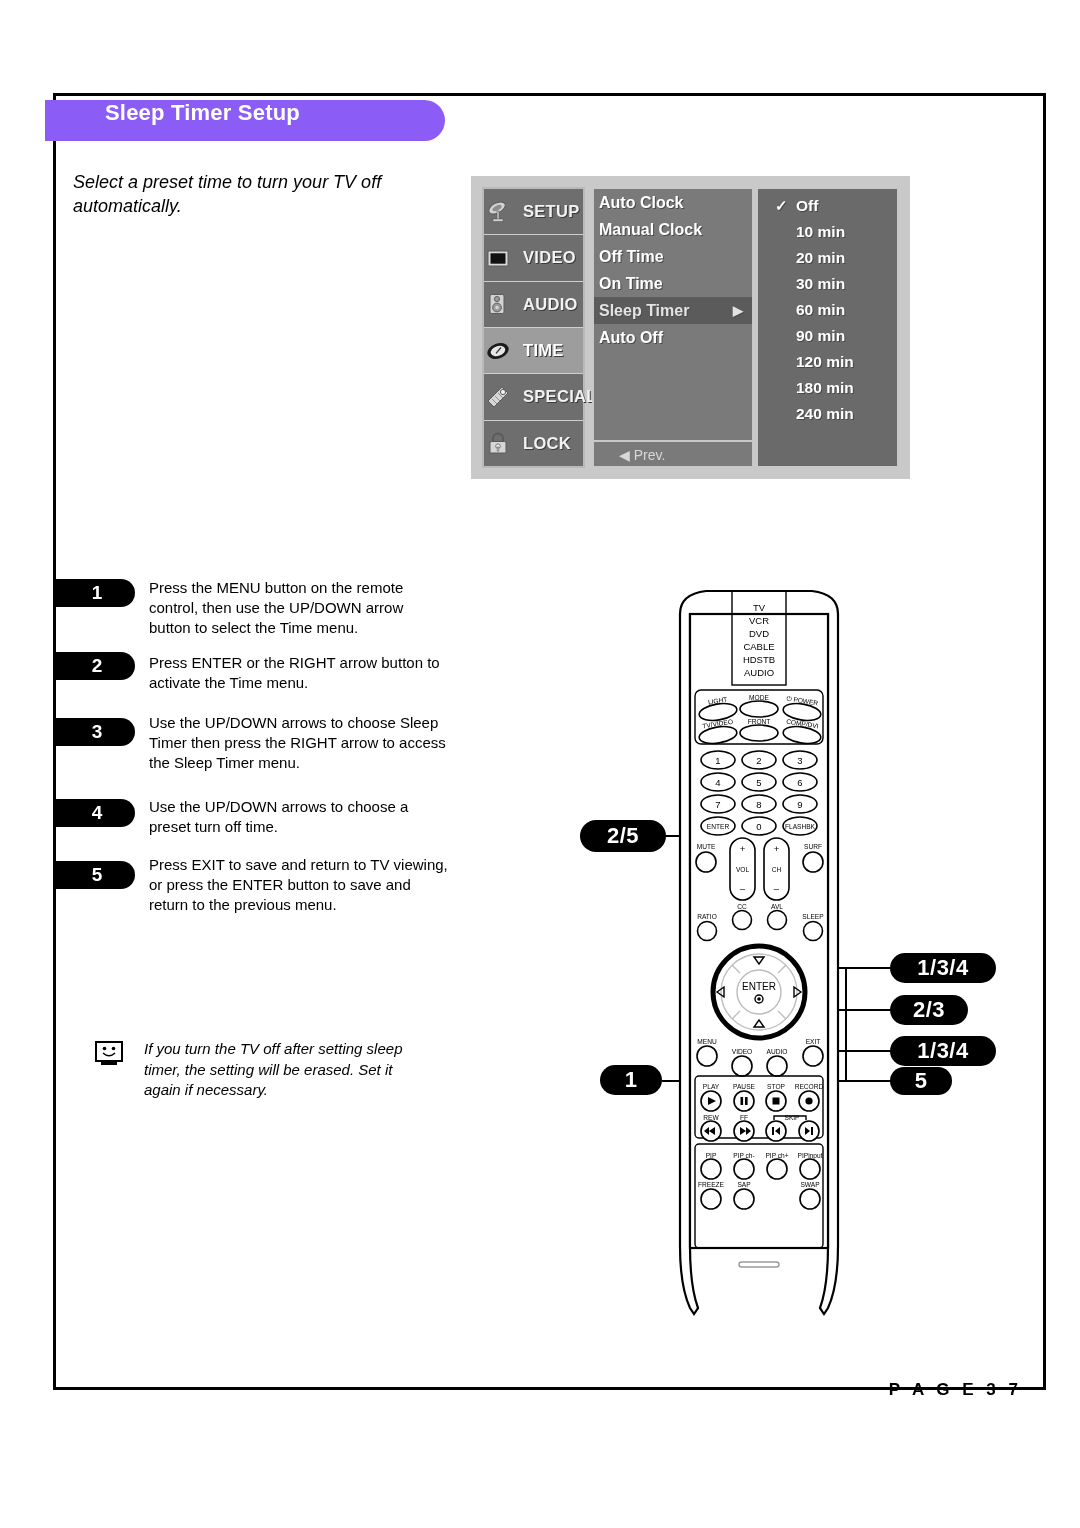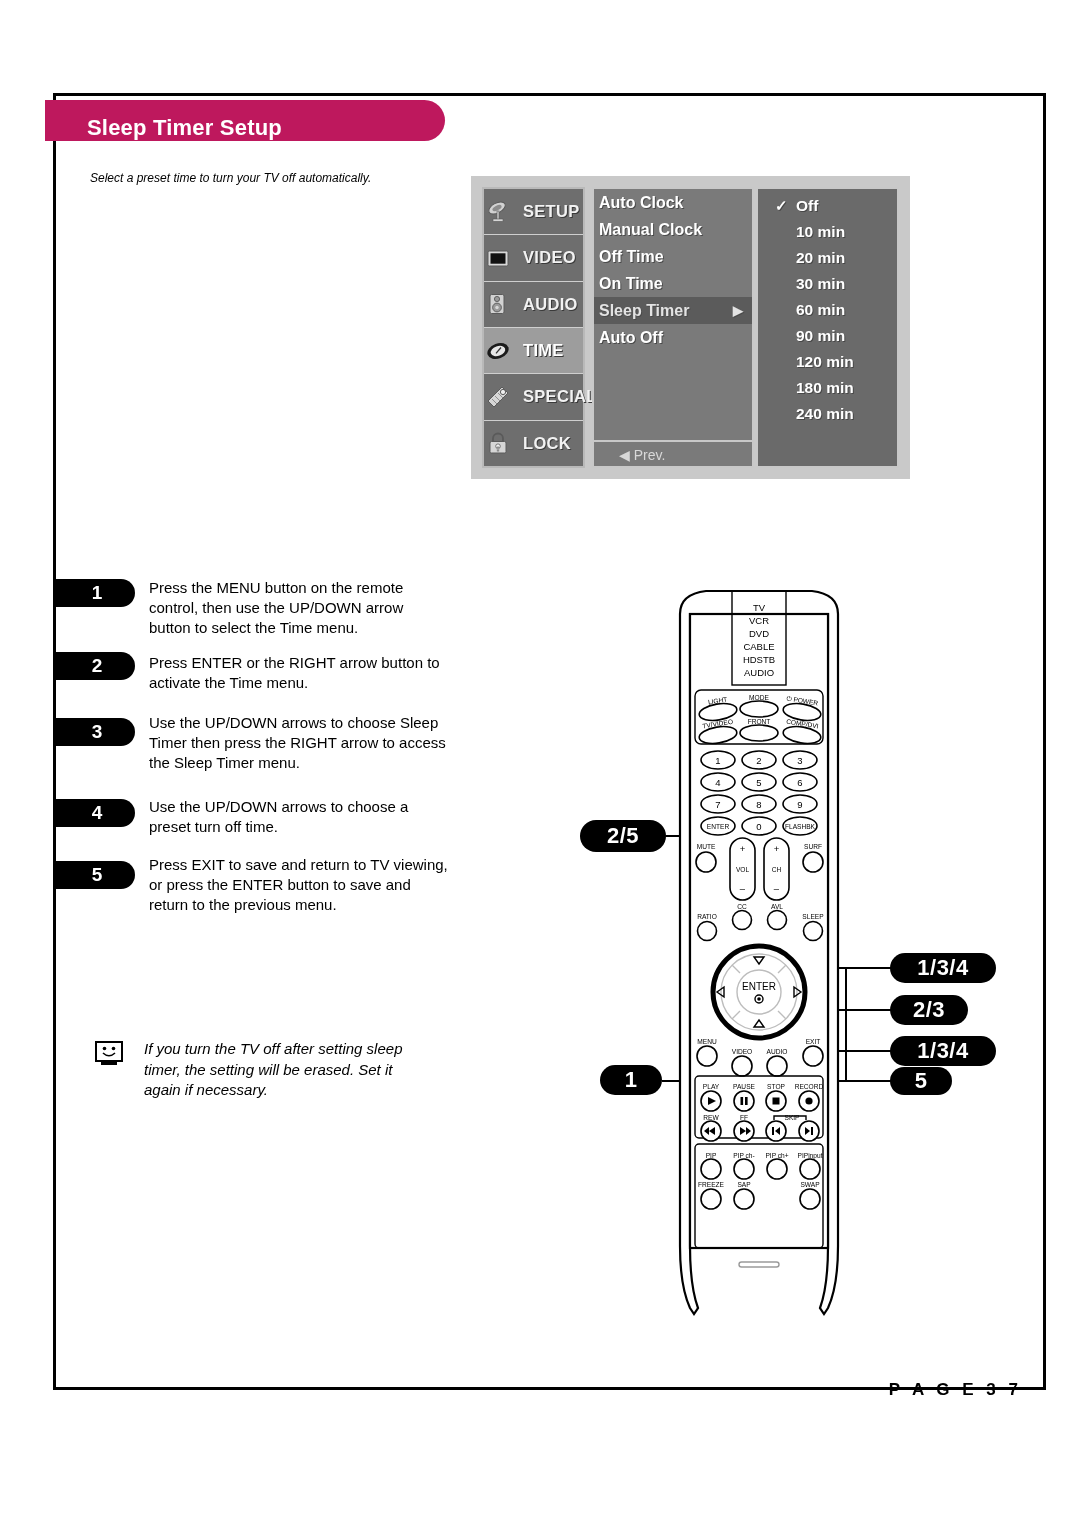--- a/index.html
+++ b/index.html
@@ -18,40 +18,39 @@
     width:993px; height:1297px;
     border:3px solid #000;
     box-sizing:border-box;
     background:#fff;
   }
   
   #title-pill{
     position:absolute;
     left:45px; top:100px;
     width:400px; height:41px;
-    background:#be185d;
+    background:#8b5cf6;
     border-radius:0 21px 21px 0;
-    display:flex;align-items:flex-end;
-    box-sizing:border-box;
-    padding-left:42px;
+    display:flex;align-items:flex-start;
+    box-sizing:border-box;
+    padding-left:60px;
     z-index:5;
   }
   #title-pill .ttl{
     color:#fff;font-size:22px;font-weight:bold;
     letter-spacing:.2px;
   }
   
   #intro{
     position:absolute;
     left:73px;top:170px;
     width:400px;
-    font-size:12px;
+    font-size:18px;
     font-style:italic;
     line-height:1.35;
-    margin-left:17px;
   }
   
   #osd{
     position:absolute;
     left:471px;top:176px;
     width:439px;height:303px;
     background:#c9c9c9;
     box-sizing:border-box;
     padding:11px;
     display:flex;

